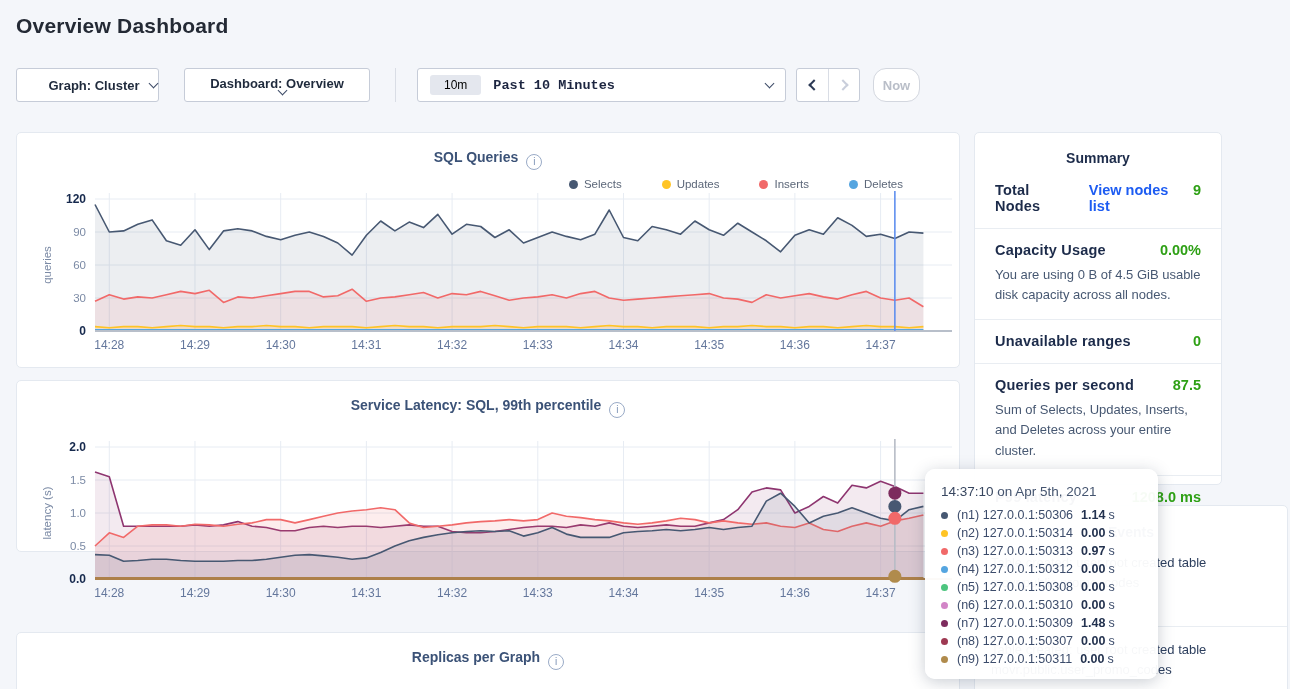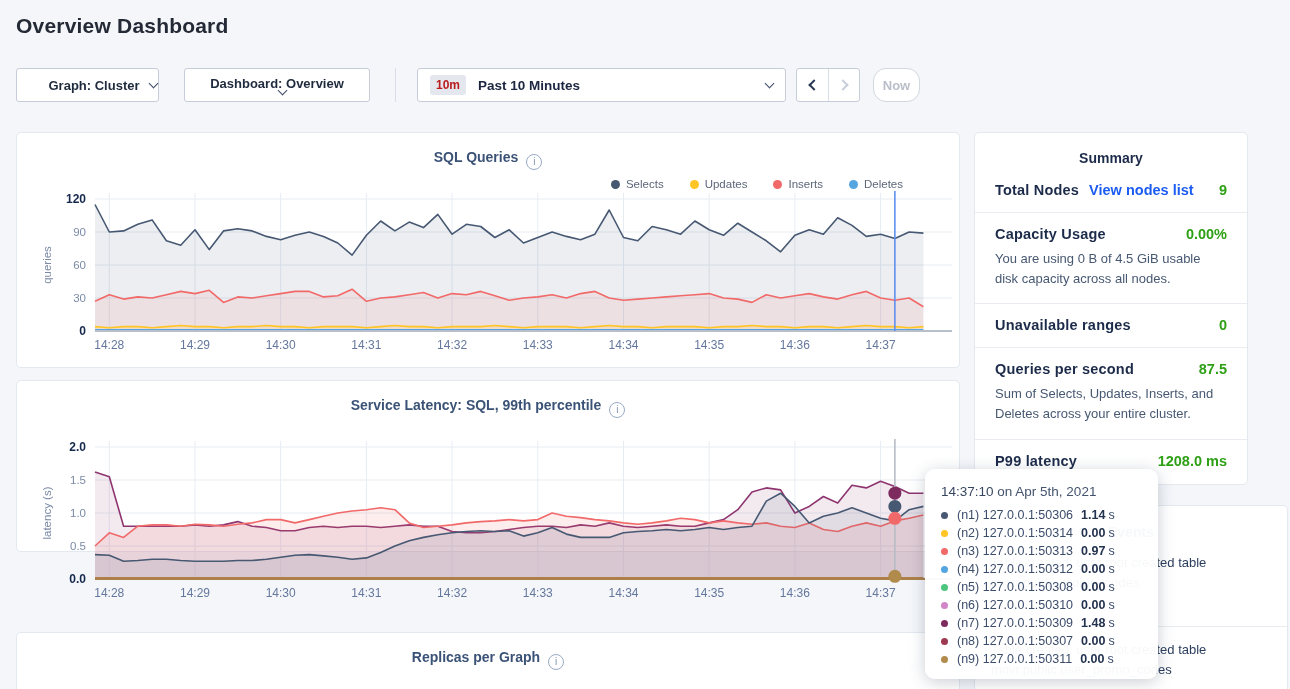--- a/index.html
+++ b/index.html
@@ -28,24 +28,24 @@
   }
   .toolbar-divider{
     position:absolute; left:395px; top:68px; height:34px; width:1px; background:#d9dde5;
   }
   .time-dd{
     position:absolute; left:417px; top:68px; width:369px; height:34px;
     background:#fff; border:1px solid #c6ccd8; border-radius:3px;
     display:flex; align-items:center; padding:0 12px; cursor:pointer;
   }
   .time-badge{
-    background:#e4e7ee; color:#b91c1c; font-size:12px; font-weight:bold;
-    border-radius:3px; padding:3px 6px; margin-right:12px;
-  }
-  .time-label{ font-size:13.5px; font-weight:bold; color:#1c2540; }
+    background:#e4e7ee; color:#000000; font-size:12px; font-weight:normal;
+    border-radius:3px; padding:3px 14px; margin-right:12px;
+  }
+  .time-label{ font-size:13.5px; font-weight:bold; color:#1c2540;font-family:Liberation Mono, monospace; }
   .time-dd .chev-down{ margin-left:auto; }
   .arrow-group{
     position:absolute; left:796px; top:68px; width:64px; height:34px;
     background:#fff; border:1px solid #c6ccd8; border-radius:3px;
     display:flex;
   }
   .arrow-cell{ width:50%; display:flex; align-items:center; justify-content:center; cursor:pointer; }
   .arrow-cell + .arrow-cell{ border-left:1px solid #d9dde5; }
   .arr-left{
     width:8px; height:8px; border-left:2.2px solid #2c3a55; border-bottom:2.2px solid #2c3a55;
@@ -68,21 +68,21 @@
   .chart-title{
     position:absolute; top:16px; left:0; right:0; text-align:center;
     font-size:14px; font-weight:bold; color:#3b5277;
   }
   .info-icon{
     display:inline-flex; width:16px; height:16px; border:1px solid #9aabc7; border-radius:50%;
     align-items:center; justify-content:center; font-size:10px; color:#7e93b6;
     margin-left:8px; vertical-align:-3px; cursor:pointer; font-weight:normal;
   }
   .legend{
-    position:absolute; top:45px; right:56px; display:flex; gap:26px; z-index:2;
+    position:absolute; top:45px; right:56px; display:flex; gap:40px; z-index:2;
   }
   .legend-item{ display:flex; align-items:center; gap:6px; font-size:11.5px; color:#5c6779; }
   .legend-dot{ width:9px; height:9px; border-radius:50%; }
   .chart-svg{ position:absolute; left:0; top:52px; width:944px; height:176px; }
   .xt{ fill:#64779c; font-size:12px; }
   .yt{ fill:#7b8aa5; font-size:11.5px; }
   .ytb{ fill:#16294d; font-size:12px; font-weight:bold; }
   .yl{ fill:#7b8aa5; font-size:11.5px; }
   
   .summary-title{
@@ -259,21 +259,21 @@
       <text x="34" y="80" text-anchor="middle" class="yl" transform="rotate(-90 34 80)">latency (s)</text>
     </svg>
 </div>
 
 <div class="panel" style="left:16px;top:632px;width:944px;height:120px;">
   <div class="chart-title">
     <span>Replicas per Graph</span><span class="info-icon">i</span>
   </div>
 </div>
 
-<div class="panel" style="left:974px;top:132px;width:274px;height:353px;">
+<div class="panel" style="left:974px;top:132px;width:248px;height:353px;">
   <div class="summary-title">Summary</div>
   <div class="sum-row">
     <div class="sum-head">
       <span class="sum-label">Total Nodes</span>
       <a class="sum-link">View nodes list</a>
       <span class="sum-value">9</span>
     </div>
   </div>
   <div class="sum-row">
     <div class="sum-head">

